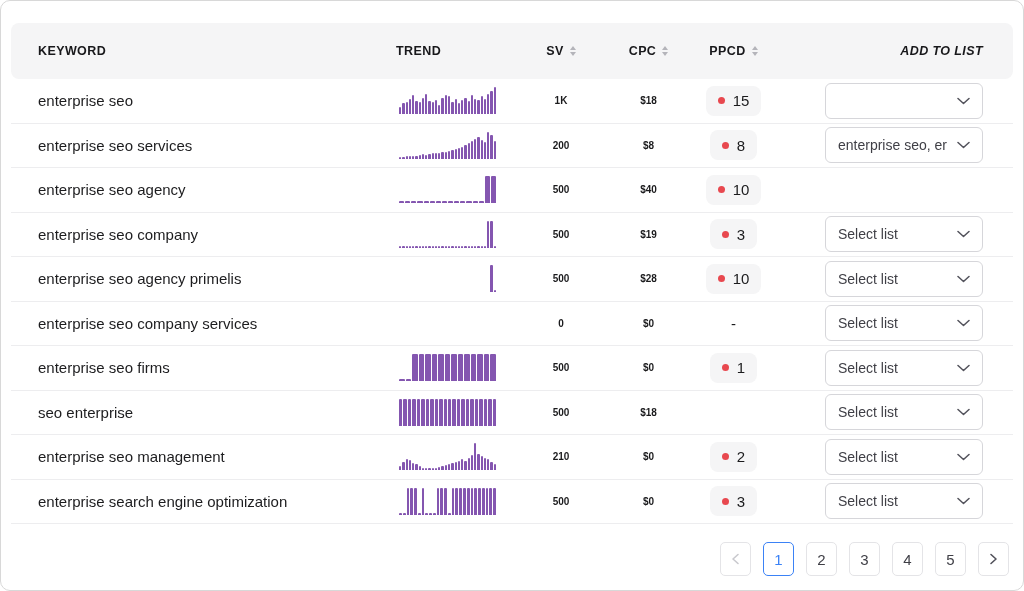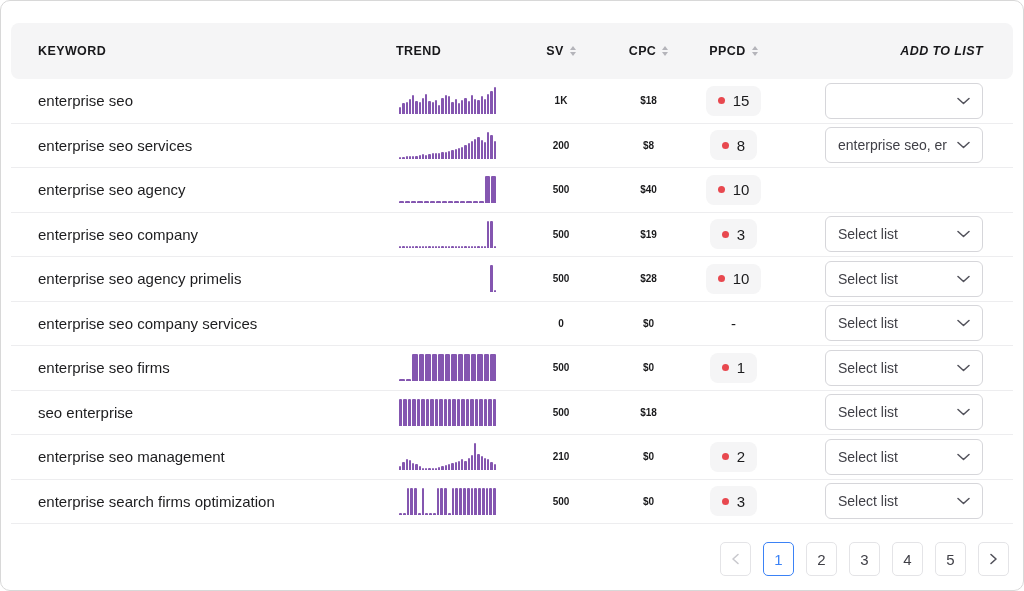--- a/index.html
+++ b/index.html
@@ -524,21 +524,21 @@
     <div class="cell-add">
       <div class="select">
         <span class="select-label">Select list</span>
         <svg width="13" height="8" viewBox="0 0 13 8">
                 <path d="M1 1.5 L6.5 6.5 L12 1.5" fill="none" stroke="#52525b" stroke-width="1.5" stroke-linecap="round" stroke-linejoin="round"></path>
               </svg>
       </div>
     </div>
   </div>
         <div class="grid row">
-    <div class="cell-keyword">enterprise search firms optimization</div>
+    <div class="cell-keyword">enterprise search engine optimization</div>
     <div class="trend-wrap">
       <div class="trend">
               <div class="bar" style="height: 7%;"></div>
               <div class="bar" style="height: 7%;"></div>
               <div class="bar" style="height: 100%;"></div>
               <div class="bar" style="height: 100%;"></div>
               <div class="bar" style="height: 100%;"></div>
               <div class="bar" style="height: 7%;"></div>
               <div class="bar" style="height: 100%;"></div>
               <div class="bar" style="height: 7%;"></div>

